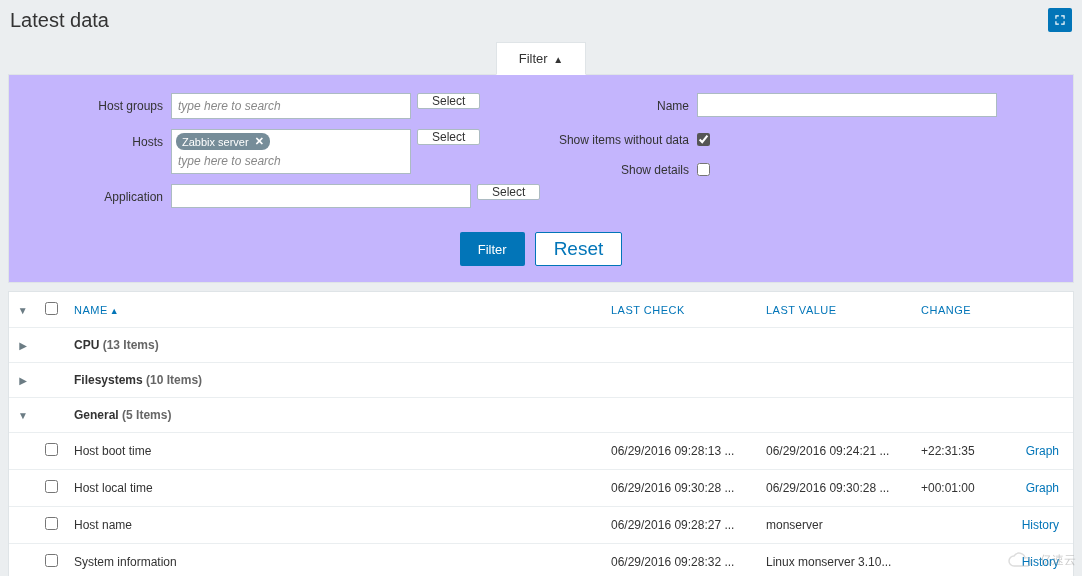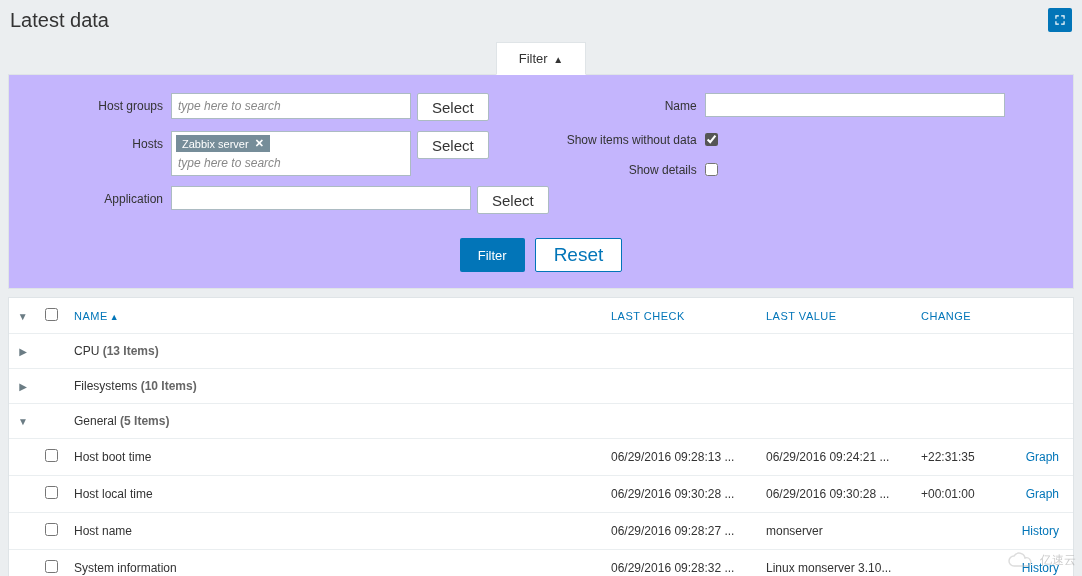--- a/index.html
+++ b/index.html
@@ -13,43 +13,43 @@
 .filter-tab { background: #fff; border: 1px solid #dfe4e7; border-bottom: 1px solid #fff; padding: 8px 22px 8px 22px; font-size: 13px; color: #333; cursor: pointer; }
 .filter-tab .arrow { font-size: 10px; margin-left: 2px; }
 
 .filter-box { background: #c4b5fd; border: 1px solid #dfe4e7; margin: 0 8px; padding: 18px 12px 16px; }
 .filter-grid { display: flex; }
 .filter-col { flex: 1; }
 .form-row { display: flex; align-items: flex-start; margin-bottom: 10px; }
 .form-label { width: 150px; text-align: right; padding-right: 8px; padding-top: 6px; color: #333; }
 .multiselect { width: 240px; min-height: 24px; border: 1px solid #acbbc2; background: #fff; padding: 2px 4px; margin-right: 6px; }
 .ms-placeholder { color: #888; font-style: italic; line-height: 20px; padding-left: 2px; }
-.tag-chip { display: inline-flex; align-items: center; background: #768d99; color: #fff; border-radius: 0; padding: 2px 6px; font-size: 11px; margin: 1px 2px 1px 0; }
+.tag-chip { display: inline-flex; align-items: center; background: #768d99; color: #fff; border-radius: 8px; padding: 2px 6px; font-size: 11px; margin: 1px 2px 1px 0; }
 .tag-chip .x { margin-left: 6px; font-weight: bold; cursor: pointer; }
 .text-input { width: 300px; height: 24px; border: 1px solid #acbbc2; padding: 2px 6px; font-size: 12px; outline: none; }
-.select-btn { height: 28px; border: 1px solid #acbbc2; background: #fff; padding: 0 14px; font-size: 15px; cursor: pointer; color: #333; border-radius: 2px; }
+.select-btn { height: 16px; border: 1px solid #acbbc2; background: #fff; padding: 0 14px; font-size: 12px; cursor: pointer; color: #333; border-radius: 2px; }
 .checkbox { width: 13px; height: 13px; margin-top: 6px; accent-color: #555; }
 
 .btn-row { display: flex; justify-content: center; gap: 10px; margin-top: 14px; }
 .btn-primary { background: #0275b8; color: #fff; border: none; padding: 6px 18px; font-size: 13px; border-radius: 2px; cursor: pointer; }
 .btn-secondary { background: #fff; color: #0275b8; border: 1px solid #0275b8; padding: 5px 18px; font-size: 19px; border-radius: 2px; cursor: pointer; }
 
 .data-box { background: #fff; border: 1px solid #dfe4e7; margin: 8px; }
 .tbl { width: 100%; border-collapse: collapse; }
 .tbl th { text-align: left; font-weight: 400; color: #0275b8; padding: 10px 8px; border-bottom: 1px solid #eaeef0; text-transform: uppercase; letter-spacing: 0.5px; font-size: 11px; }
 .tbl td { padding: 10px 8px; border-top: 1px solid #eaeef0; font-size: 12px; color: #333; }
 .tbl .col-toggle { width: 28px; text-align: center; }
 .tbl .col-chk { width: 28px; text-align: center; }
 .tbl .col-name { }
 .tbl .col-lastcheck { width: 155px; }
 .tbl .col-lastvalue { width: 155px; }
 .tbl .col-change { width: 100px; }
 .tbl .col-action { width: 60px; text-align: right; padding-right: 14px; }
 .group-row td { font-size: 12px; }
-.group-row .gname { font-weight: normal; }
+.group-row .gname { font-weight: bold; }
 .group-row .gcount { color: #666; font-weight: 700; }
 .item-row td { font-size: 12px; }
 .triangle { color: #6b7c84; cursor: pointer; font-size: 10px; display: inline-block; }
 .chk { width: 13px; height: 13px; }
 .link-blue { color: #0275b8; cursor: pointer; }
 .sort-arrow { font-size: 9px; margin-left: 2px; }
 
 .watermark { position: absolute; right: 6px; bottom: 6px; opacity: 0.5; display:flex; align-items:center; gap:4px; color:#999; font-size:12px;font-family:Liberation Mono, monospace; }
 </style>
 </head>

